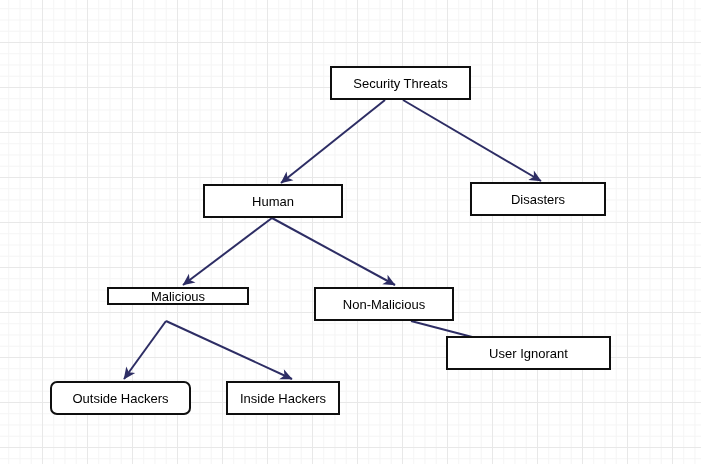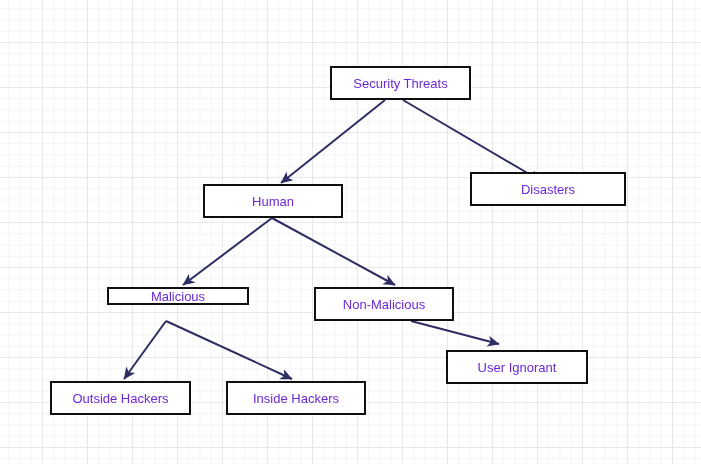--- a/index.html
+++ b/index.html
@@ -41,21 +41,21 @@
     box-sizing: border-box;
     background: #ffffff;
     border: 2px solid #0f0f0f;
     display: flex;
     align-items: center;
     justify-content: center;
     cursor: default;
   }
   .node span {
     font-size: 13px;
-    color: #6d28d9;
+    color: #000000;
     white-space: nowrap;
     line-height: 1;
   }
 </style>
 </head>
 <body>
 
 <div class="canvas">
   <svg class="edges-layer" width="701" height="464" viewBox="0 0 701 464" xmlns="http://www.w3.org/2000/svg">
     <defs>
@@ -73,32 +73,32 @@
         <line x1="411" y1="321" x2="499" y2="344" stroke="#2d2d64" stroke-width="2" marker-end="url(#arrowhead)"></line>
       </g>
   </svg>
   <div id="nodes-layer">
       <div class="node" style="left: 330px; top: 66px; width: 141px; height: 34px;">
         <span>Security Threats</span>
       </div>
       <div class="node" style="left: 203px; top: 184px; width: 140px; height: 34px;">
         <span>Human</span>
       </div>
-      <div class="node" style="left: 470px; top: 172px; width: 156px; height: 34px;">
+      <div class="node" style="left: 470px; top: 182px; width: 136px; height: 34px;">
         <span>Disasters</span>
       </div>
       <div class="node" style="left: 107px; top: 287px; width: 142px; height: 18px;">
         <span>Malicious</span>
       </div>
       <div class="node" style="left: 314px; top: 287px; width: 140px; height: 34px;">
         <span>Non-Malicious</span>
       </div>
-      <div class="node" style="left: 446px; top: 350px; width: 142px; height: 34px;">
+      <div class="node" style="left: 446px; top: 336px; width: 165px; height: 34px;">
         <span>User Ignorant</span>
       </div>
-      <div class="node" style="left: 50px; top: 381px; width: 141px; height: 34px;">
+      <div class="node" style="left: 50px; top: 381px; width: 141px; height: 34px; border-radius: 7px;">
         <span>Outside Hackers</span>
       </div>
-      <div class="node" style="left: 226px; top: 381px; width: 140px; height: 34px;">
+      <div class="node" style="left: 226px; top: 381px; width: 114px; height: 34px;">
         <span>Inside Hackers</span>
       </div>
     </div>
 </div>
 
 </body></html>

